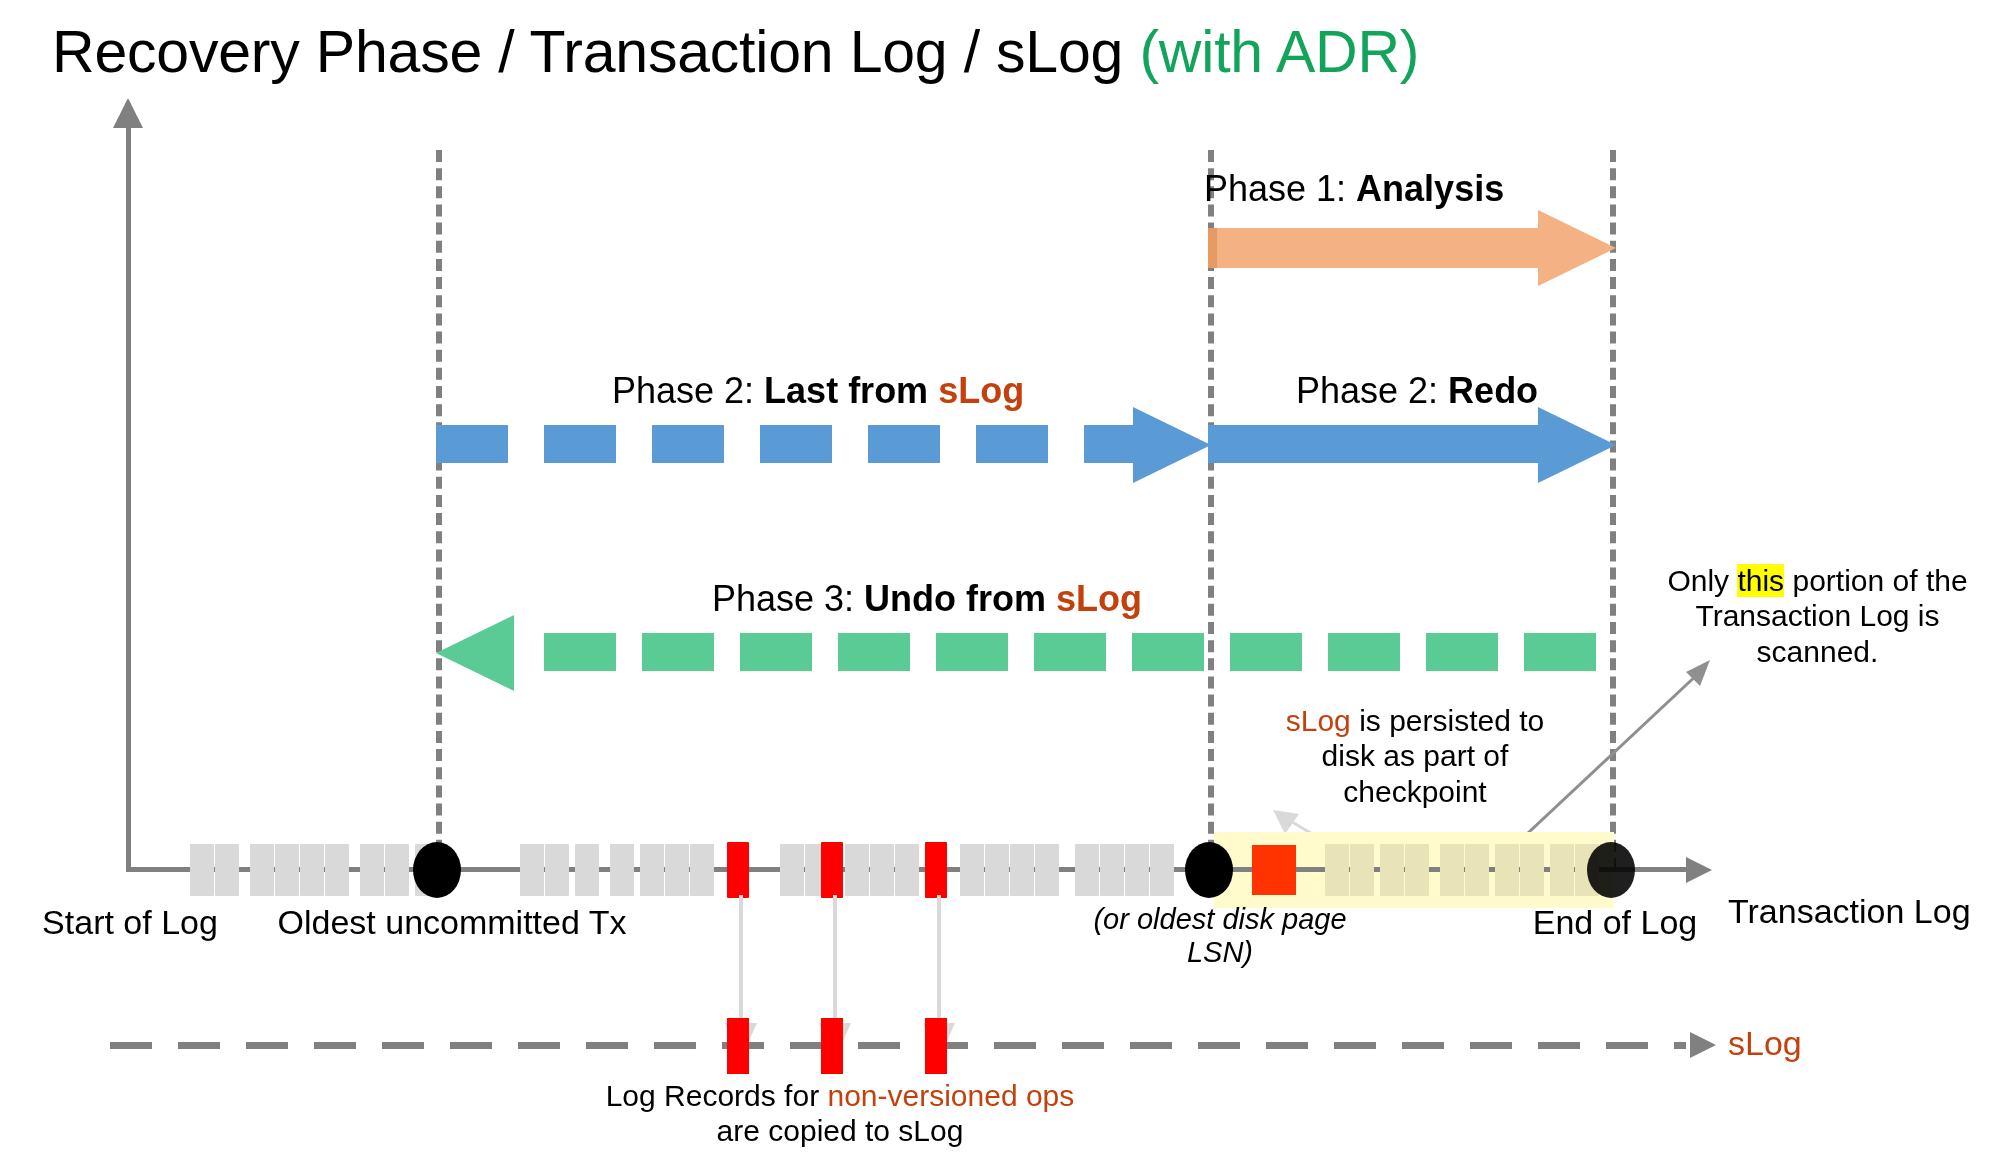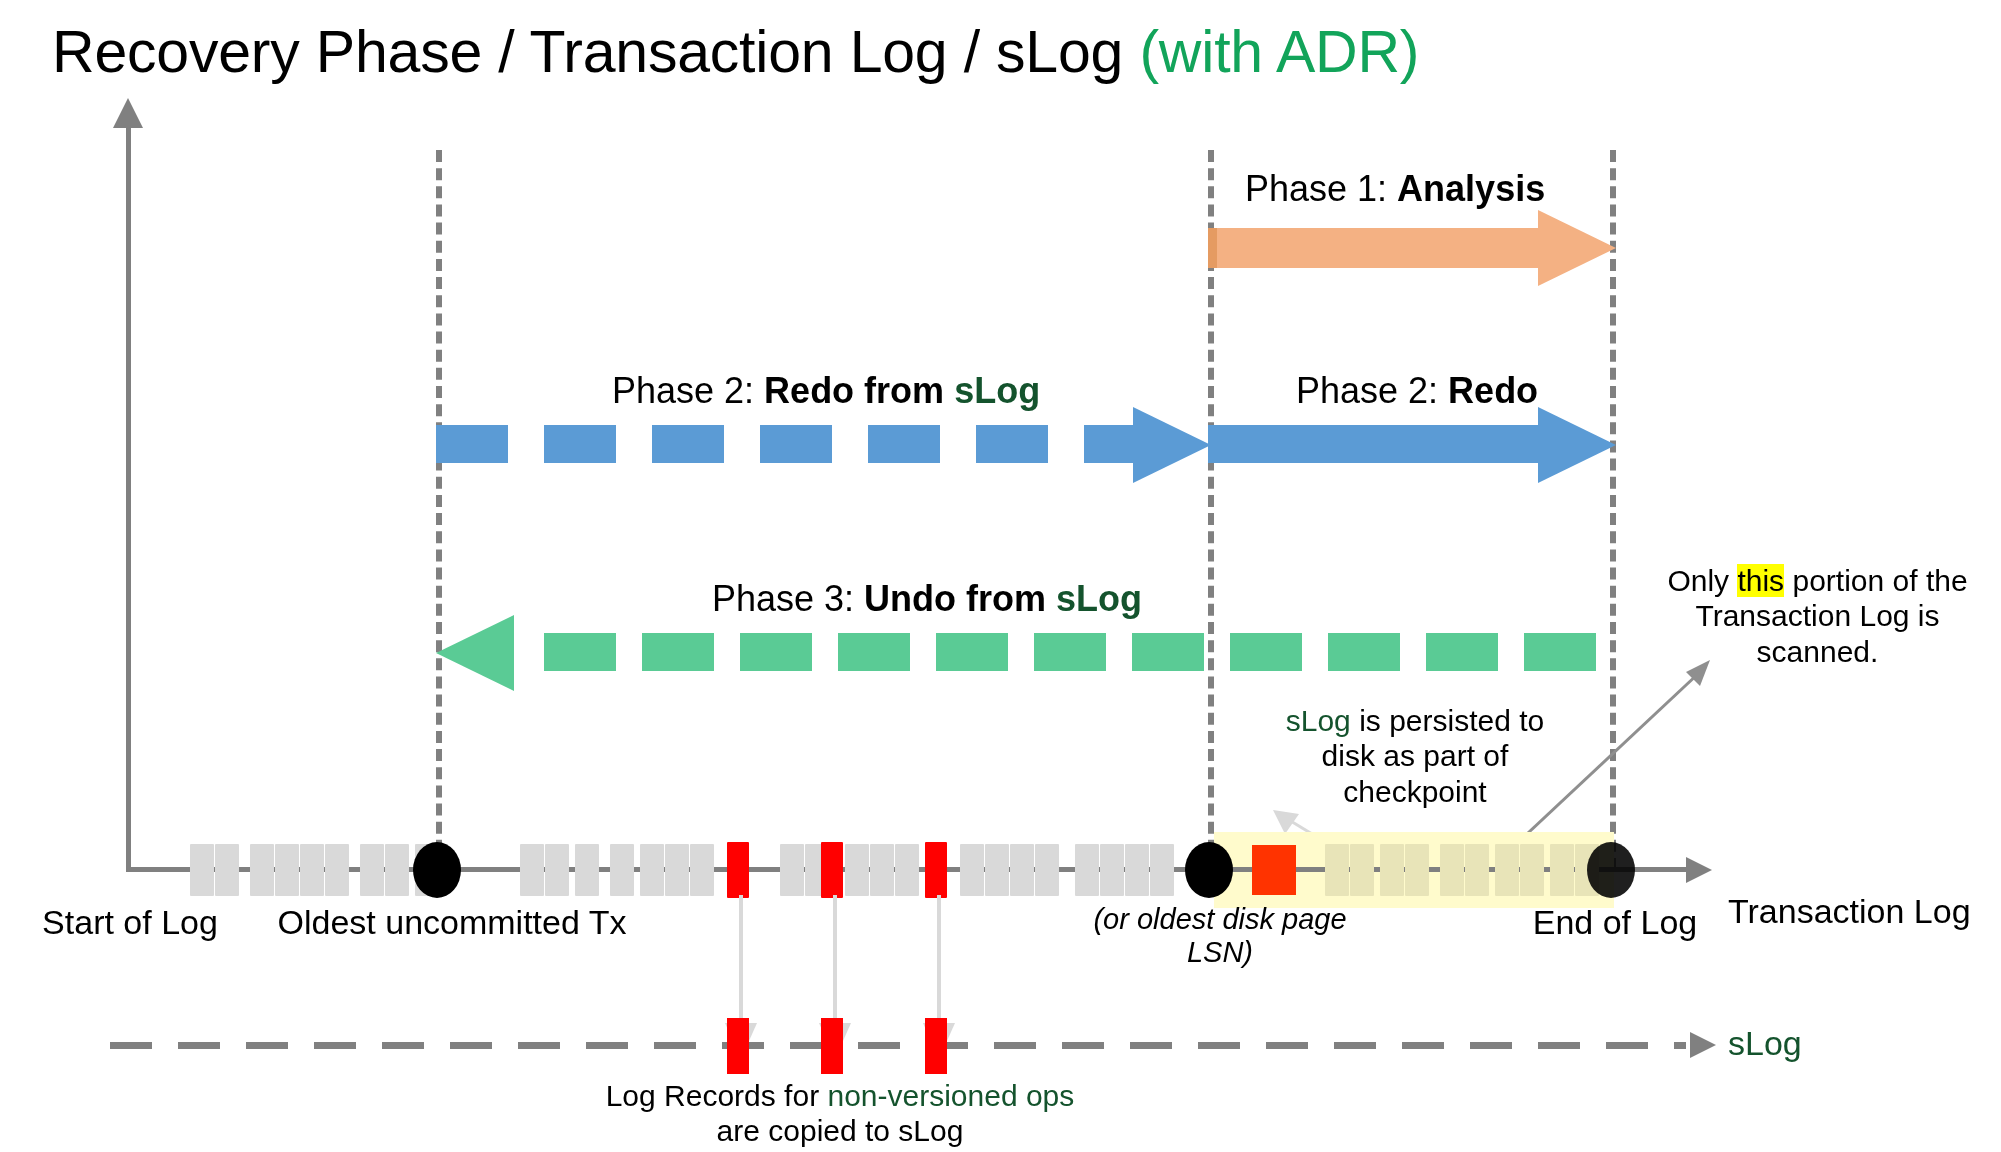--- a/index.html
+++ b/index.html
@@ -48,21 +48,21 @@
   .head-left{
     border-top:38px solid transparent;border-bottom:38px solid transparent;
   }
 
   
   .tick{position:absolute;border-radius:1px;}
 
   
   .dot{position:absolute;background:#000;border-radius:50%;}
   .center{text-align:center;}
-  .red{color:#14532d;}
+  .red{color:#c2410c;}
   .bold{font-weight:bold;}
   .ital{font-style:italic;}
   .hl{background:#ffff00;}
 
   .phase-lbl{font-size:36px;white-space:nowrap;}
   .axis-lbl{font-size:34px;white-space:nowrap;}
   .note{font-size:30px;line-height:1.18;}
 </style>
 </head>
 <body>
@@ -73,31 +73,31 @@
 
 <div class="abs vaxis-head"></div>
 <div class="abs vaxis-line"></div>
 
 <div class="abs vguide" style="left:436px;top:150px;height:720px;"></div>
 
 <div class="abs vguide" style="left:1208px;top:150px;height:720px;"></div>
 
 <div class="abs vguide" style="left:1610px;top:150px;height:720px;"></div>
 
-<div class="abs phase-lbl" style="left:1245px;top:168px;text-align:center;">
+<div class="abs phase-lbl" style="left:1204px;top:168px;text-align:center;">
   <span>Phase 1: </span><span class="bold">Analysis</span>
 </div>
 <div class="abs" style="left:1208px;top:208px;width:410px;height:80px;">
   <div class="arrow-body" style="left:0;top:20px;width:330px;height:40px;background:#F4B183;"></div>
   <div class="arrow-head head-right" style="left:330px;top:2px;border-left:78px solid #F4B183;"></div>
   <div style="position:absolute;left:0;top:20px;width:9px;height:40px;background:#E59B62;"></div>
 </div>
 
 <div class="abs phase-lbl" style="left:612px;top:370px;">
-  <span>Phase 2: </span><span class="bold">Redo from </span><span class="bold red">sLog</span>
+  <span>Phase 2: </span><span class="bold">Last from </span><span class="bold red">sLog</span>
 </div>
 <div class="abs" style="left:436px;top:405px;width:775px;height:80px;">
   <div style="position:absolute;left:0;top:20px;width:700px;height:38px;
        background:repeating-linear-gradient(90deg,#5B9BD5 0 72px,transparent 72px 108px);"></div>
   <div class="arrow-head head-right" style="left:697px;top:2px;border-left:78px solid #5B9BD5;"></div>
 </div>
 
 <div class="abs phase-lbl" style="left:1296px;top:370px;">
   <span>Phase 2: </span><span class="bold">Redo</span>
 </div>

